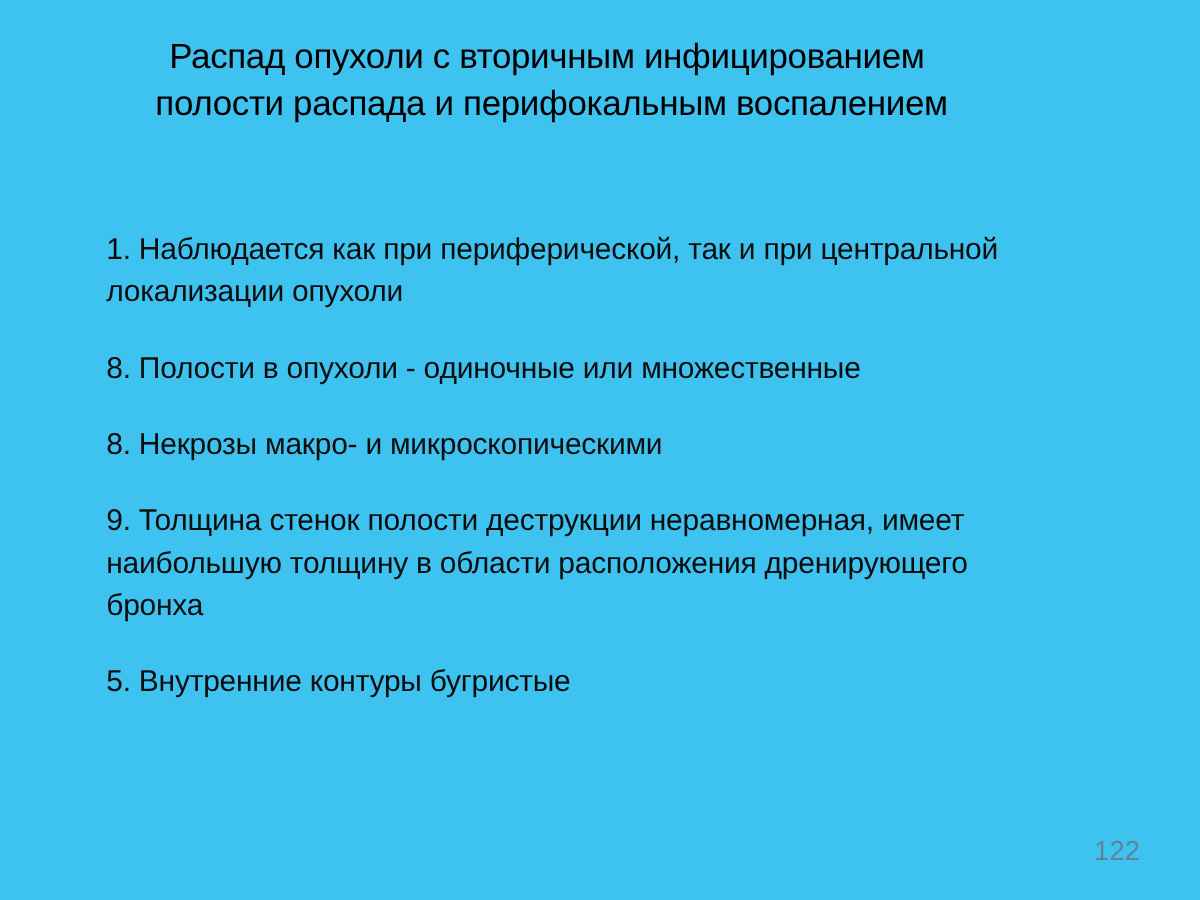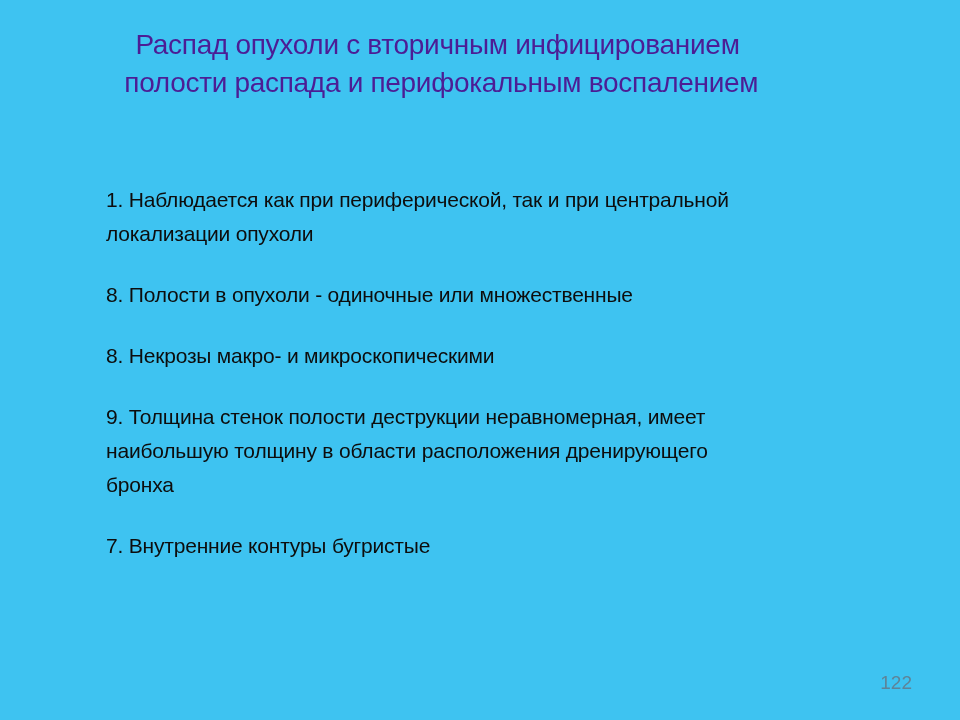--- a/index.html
+++ b/index.html
@@ -12,67 +12,66 @@
     height: 720px;
     background: #3EC3F1;
     overflow: hidden;
     font-family: "Liberation Sans", sans-serif;
   }
   .title {
     position: absolute;
     top: 26px;
     left: 65px;
     width: 745px;
-    color: #4c1d95;
+    color: #000000;
     font-size: 28px;
     line-height: 38px;
     font-weight: 400;
     text-align: center;
     white-space: pre-wrap;
     letter-spacing: -0.3px;
   }
   .body-text {
     position: absolute;
     top: 183px;
     left: 85px;
     width: 775px;
     color: #0d0d0d;
-    font-size: 21px;
+    font-size: 24px;
     line-height: 34px;
     font-weight: 400;
     letter-spacing: -0.2px;
-    margin-left: 21px;
   }
   .body-text p {
     margin: 0 0 27px 0;
     white-space: pre-wrap;
   }
   .page-number {
     position: absolute;
     right: 48px;
     bottom: 26px;
     color: #5E8498;
-    font-size: 19px;
+    font-size: 22px;
     font-weight: 400;
   }
 </style>
 </head>
 <body>
 
 <div class="slide">
 
   <div class="title">Распад опухоли с вторичным инфицированием
  полости распада и перифокальным воспалением</div>
 
   <div class="body-text">
     <p>1. Наблюдается как при периферической, так и при центральной
 локализации опухоли</p>
     <p>8. Полости в опухоли - одиночные или множественные</p>
     <p>8. Некрозы макро- и микроскопическими</p>
     <p>9. Толщина стенок полости деструкции неравномерная, имеет
 наибольшую толщину в области расположения дренирующего
 бронха</p>
-    <p>7. Внутренние контуры бугристые</p>
+    <p>5. Внутренние контуры бугристые</p>
   </div>
 
   <div class="page-number">122</div>
 
 </div>
 
 </body></html>

